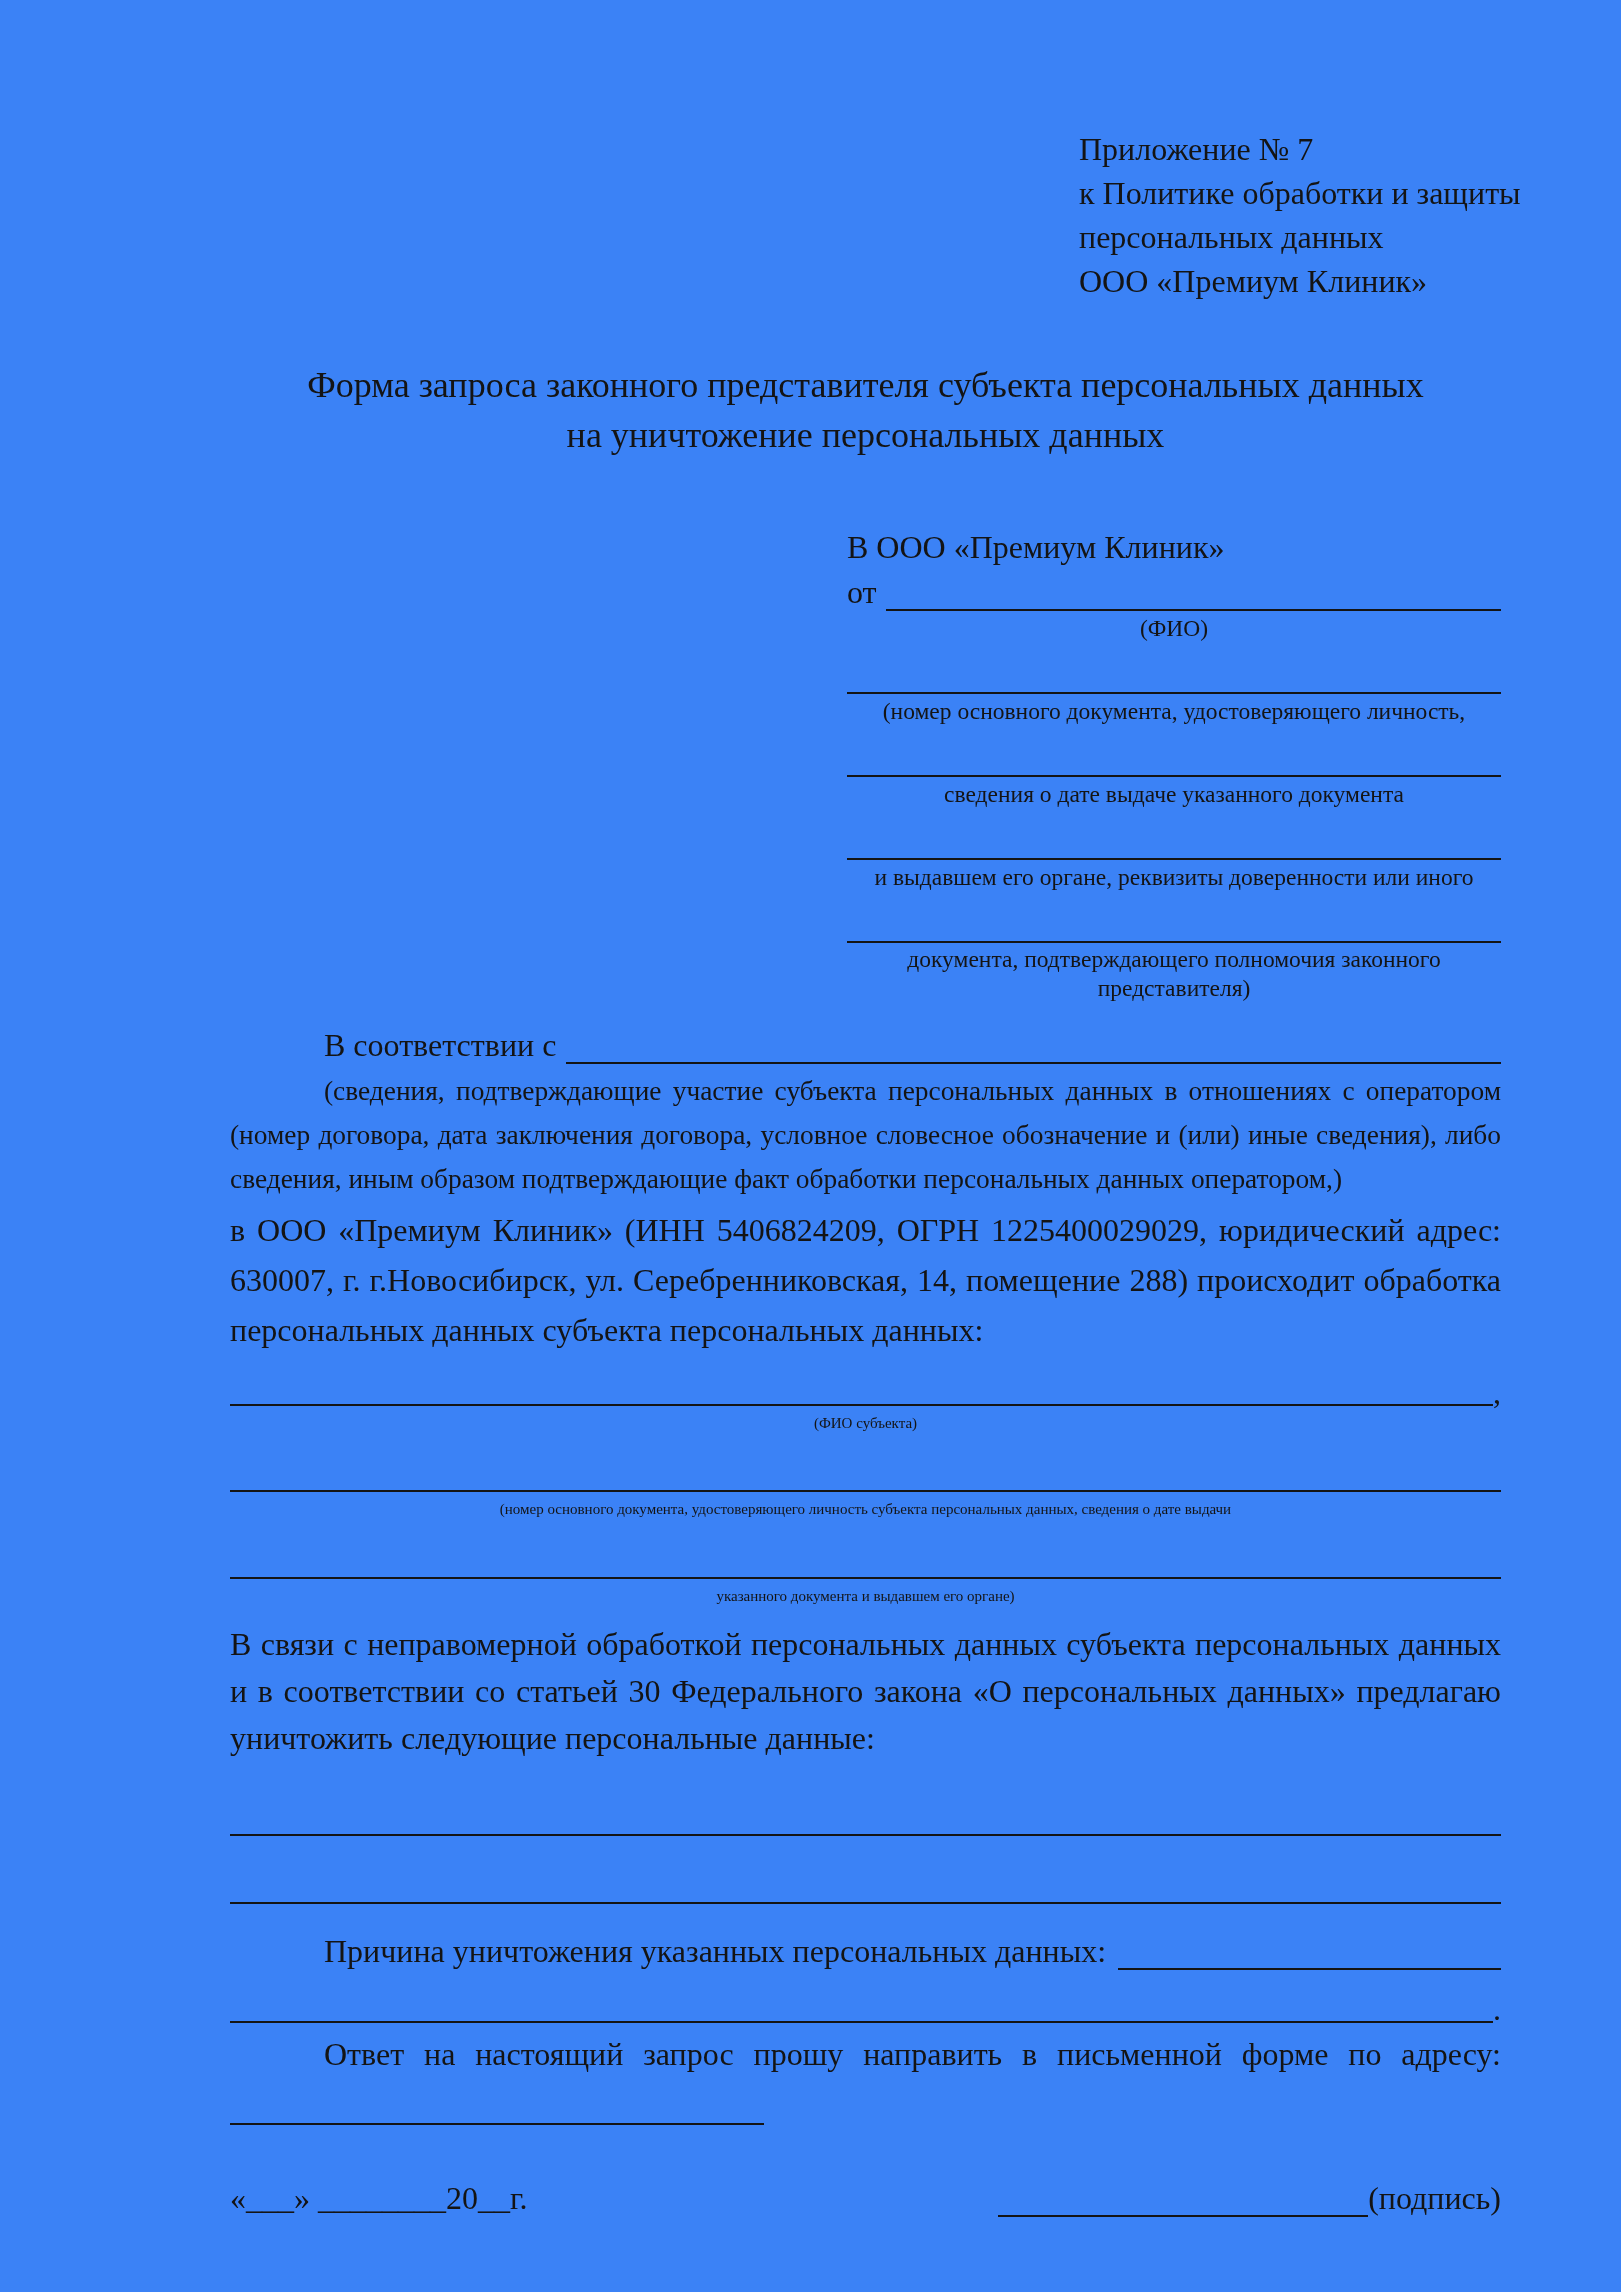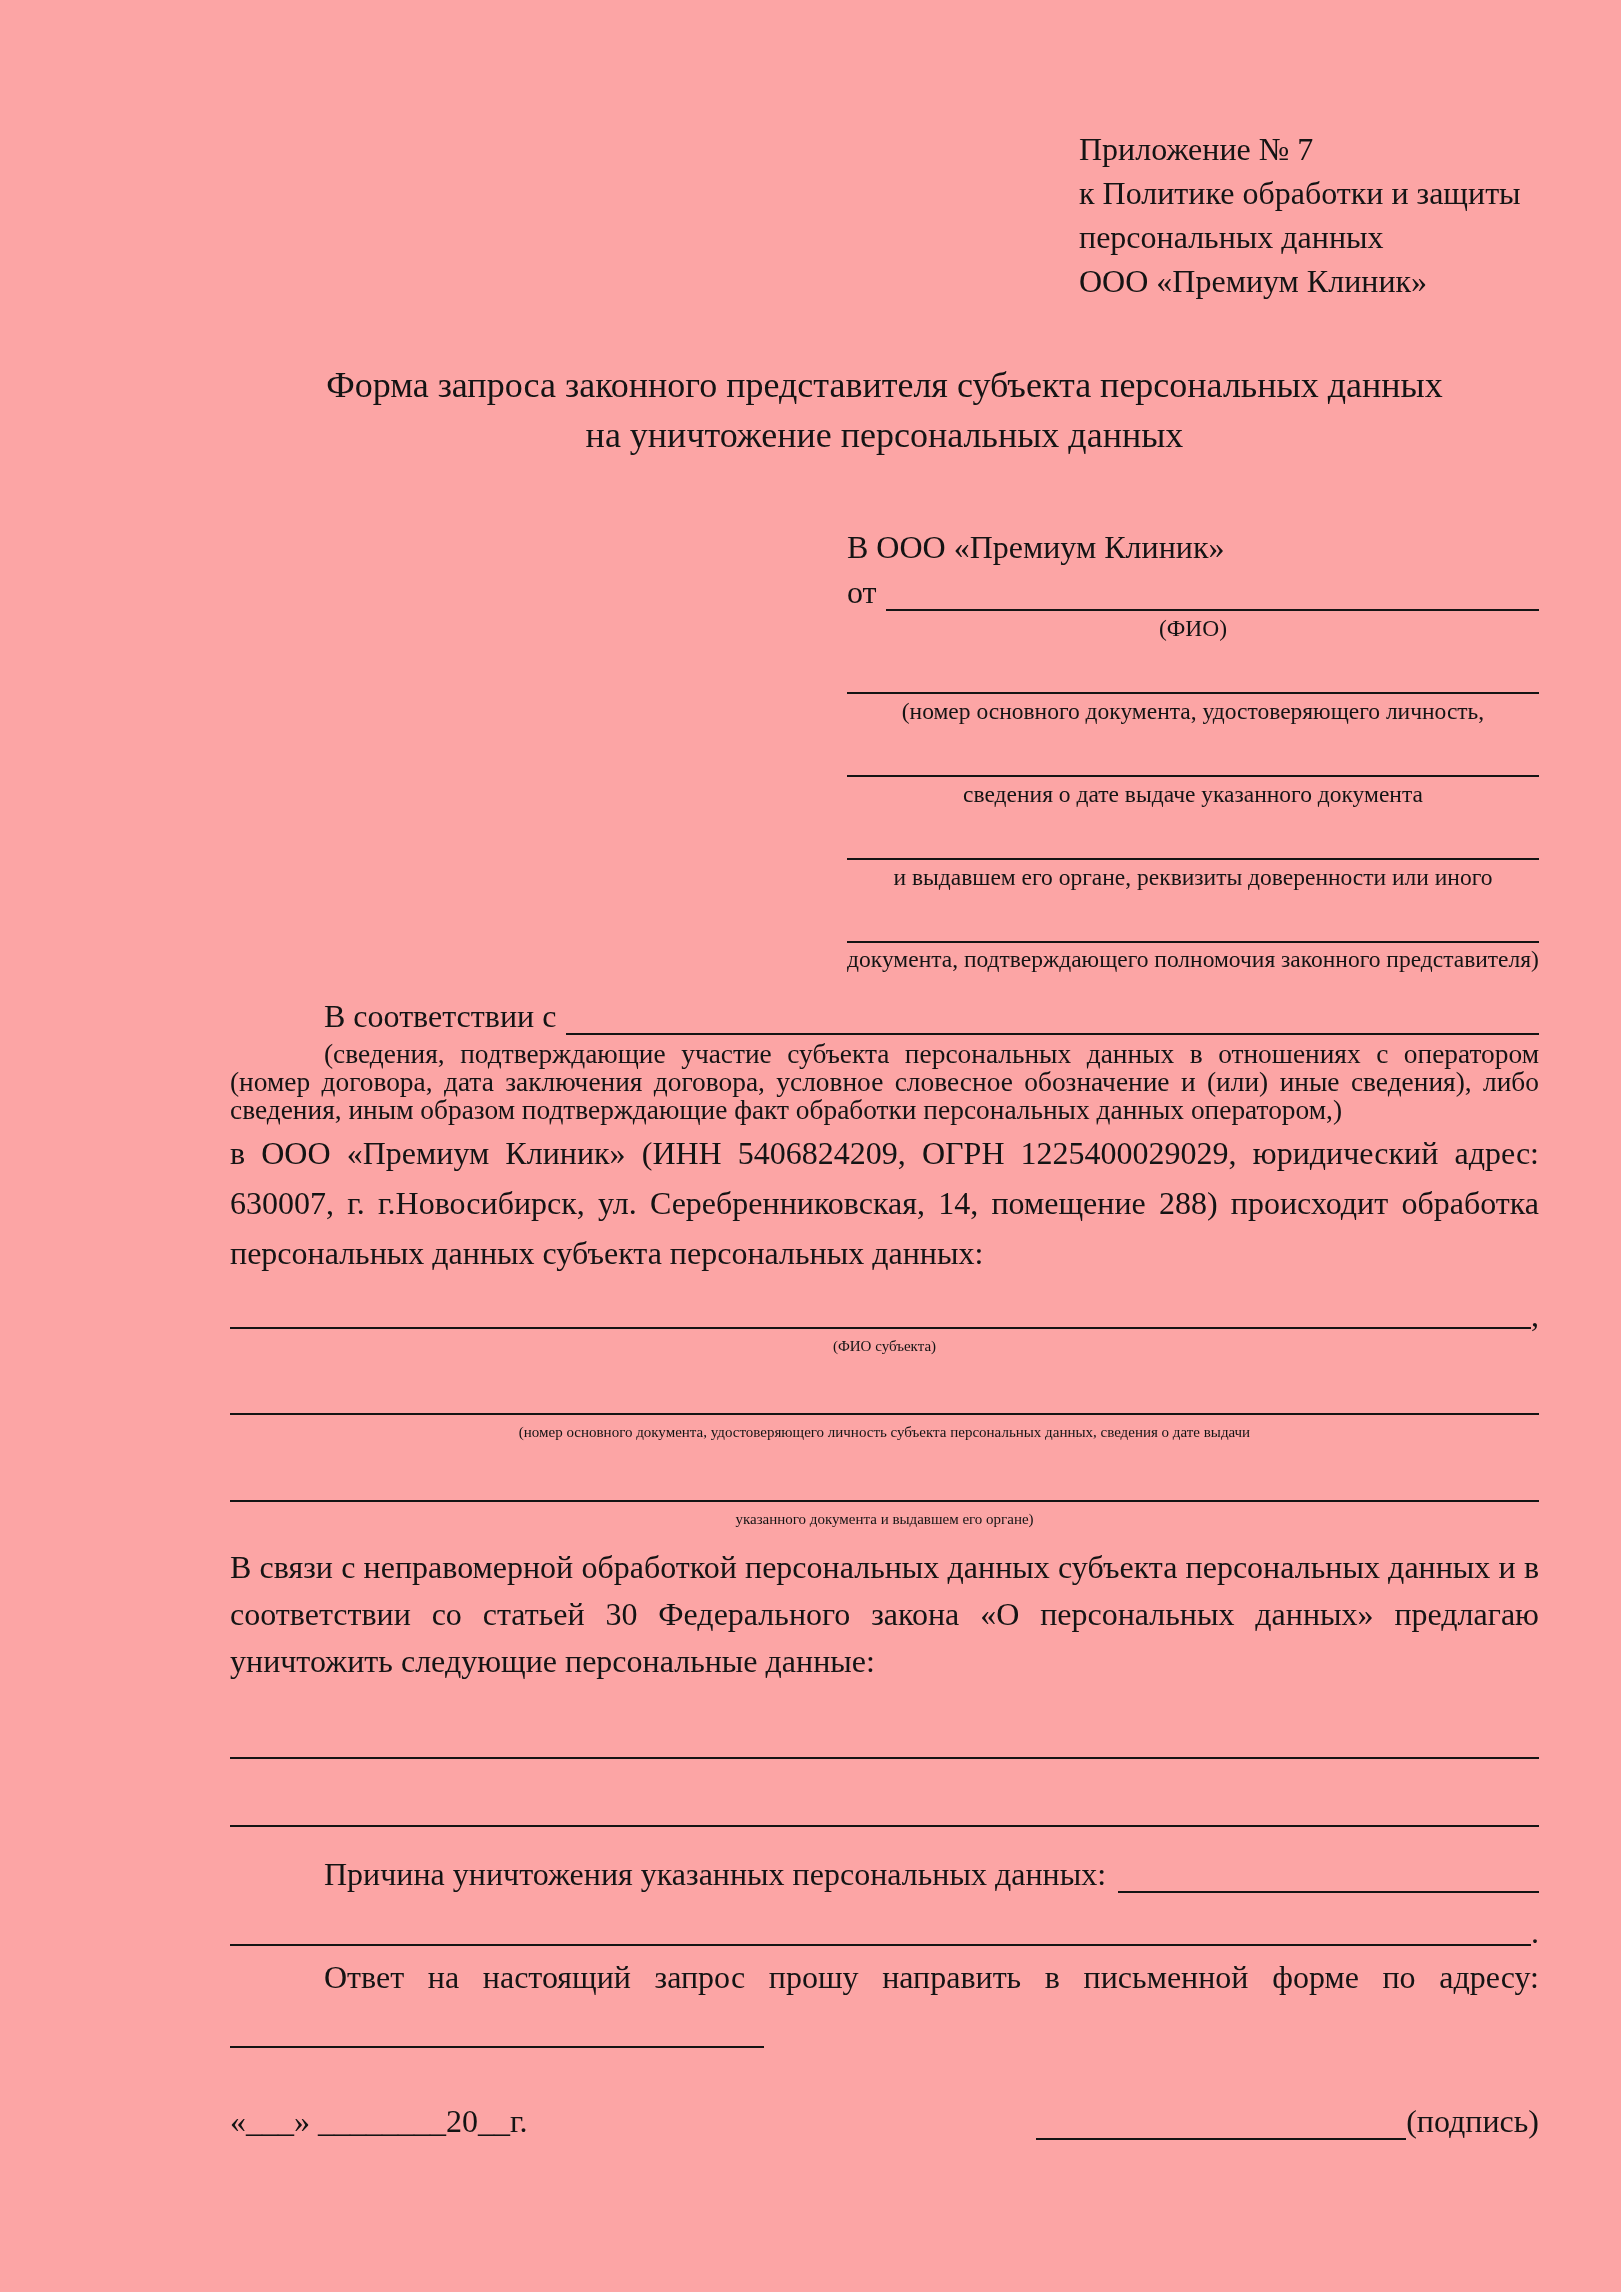--- a/index.html
+++ b/index.html
@@ -1,23 +1,23 @@
 <!DOCTYPE html>
 <html><head>
 <meta charset="utf-8">
 <style>
   * { margin:0; padding:0; box-sizing:border-box; }
   html, body { background:#e8e8e8; }
   .page {
     width:1621px; height:2293px;
     margin:0 auto;
-    background:#fca5a5;
+    background:#3b82f6;
     color:#141414;
     font-family:"Liberation Serif", serif;
-    padding:127px 82px 0 230px;
+    padding:127px 120px 0 230px;
     overflow:hidden;
     position:relative;
   }
 
   
   .appendix { margin-left:849px; font-size:32px; line-height:44px; white-space:nowrap; }
 
   
   .title { margin-top:57px; text-align:center; font-weight:normal; font-size:36px; line-height:50px; }
 
@@ -32,21 +32,21 @@
   .from-row { height:41px; }
   .from-row .fill { margin-left:9.8px; }
   .caption { font-size:23.5px; line-height:29px; text-align:center; padding-top:2.9px; }
   .blank { height:51px; border-bottom:2.9px solid #141414; }
 
   
   .body { margin-top:15.7px; font-size:32px; }
   .according-row { height:45px; }
   .according-row .t { padding-left:94px; }
   .according-row .fill { margin-left:9.8px; }
-  .note { font-size:27.4px; line-height:28px; text-align:justify; text-indent:94px; margin-top:4.9px; }
+  .note { font-size:27.4px; line-height:44px; text-align:justify; text-indent:94px; margin-top:4.9px; }
   .para { text-align:justify; }
   .operator { line-height:50px; margin-top:3.9px; }
   .request { line-height:47px; margin-top:9.8px; }
   .comma-row { margin-top:11.8px; height:39px; }
   .tail { font-size:32px; line-height:25.5px; }
   .caption-c { font-size:15px; line-height:29px; text-align:center; padding-top:2.9px; }
   .line-row { margin-top:15.7px; height:39px; }
   .blank-a { margin-top:35px; height:39px; }
   .blank-b { margin-top:29px; height:39px; }
   .reason-row { margin-top:21.6px; height:45px; }

